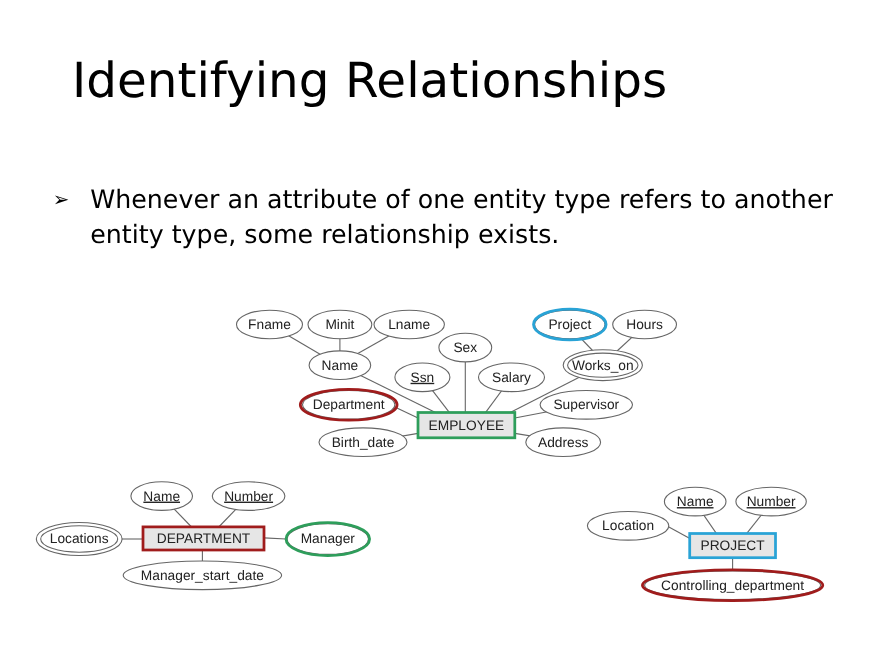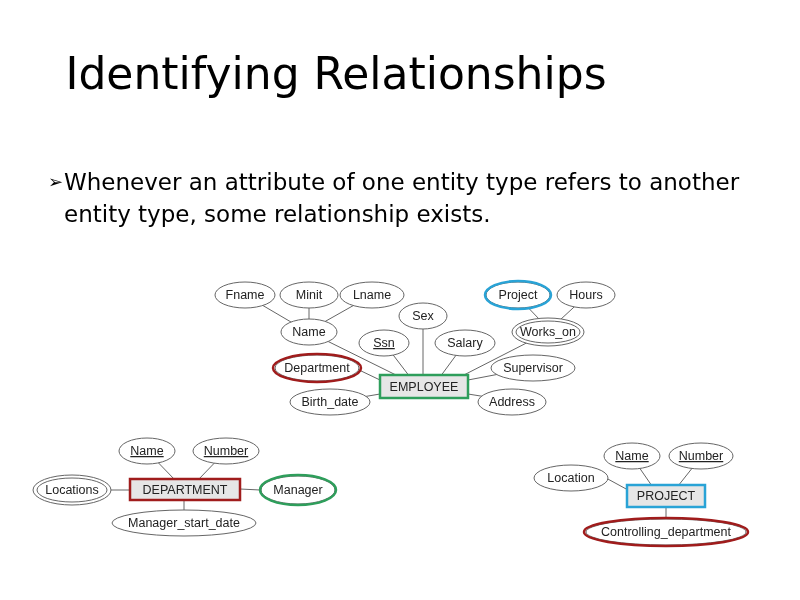--- a/index.html
+++ b/index.html
@@ -1,20 +1,20 @@
 <!DOCTYPE html>
 <html><head>
 <meta charset="utf-8">
 <style>
   html,body{margin:0;padding:0;background:#fff;}
   body{width:800px;height:600px;position:relative;overflow:hidden;font-family:"DejaVu Sans",sans-serif;}
   .title{position:absolute;left:0;top:48px;width:672px;text-align:center;font-size:44px;color:#000;font-family:"DejaVu Sans",sans-serif;}
   .bullet{position:absolute;left:48px;top:166px;width:720px;font-size:23px;line-height:32px;color:#000;font-family:"DejaVu Sans",sans-serif;}
   .bullet .arrow{position:absolute;left:0;top:0;font-size:18px;}
-  .bullet .txt{display:block;margin-left:16px;}
+  .bullet .txt{display:block;margin-left:34px;}
   svg{position:absolute;left:0;top:0;}
   svg text{font-family:"Liberation Sans",sans-serif;font-size:12.5px;fill:#222;}
 </style>
 </head>
 <body>
 
 <div class="title">Identifying Relationships</div>
 <div class="bullet">
   <span class="arrow">➢</span>
   <span class="txt">Whenever an attribute of one entity type refers to another entity type, some relationship exists.</span>

